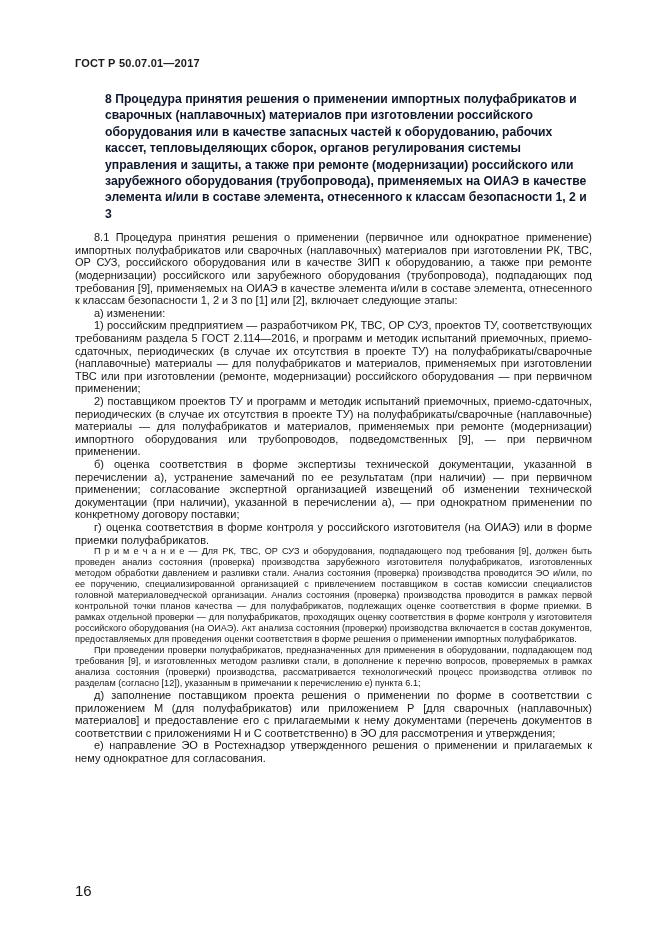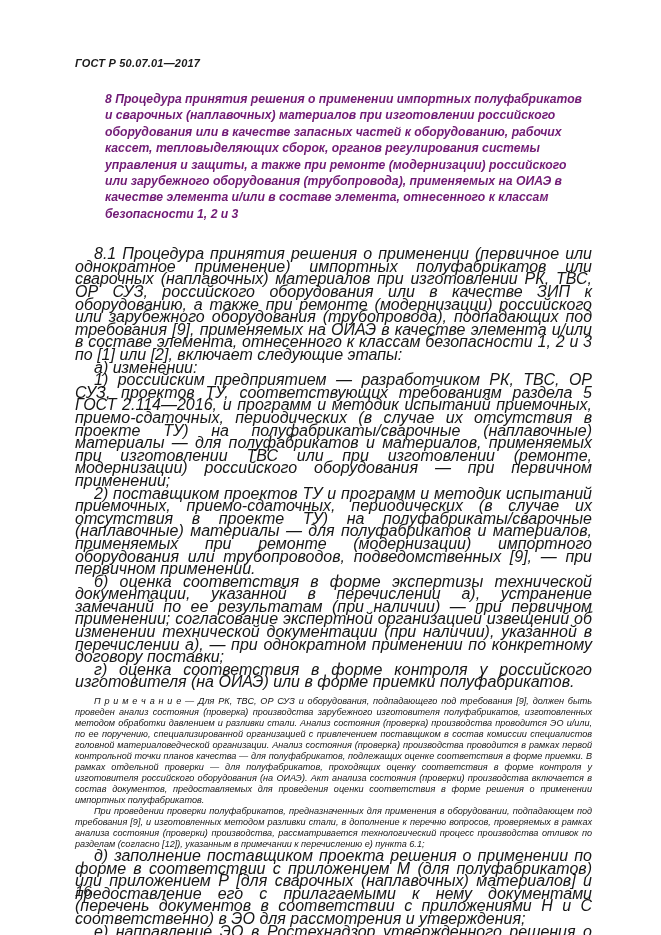--- a/index.html
+++ b/index.html
@@ -1,16 +1,16 @@
 <!DOCTYPE html>
 <html lang="ru"><head>
 <meta charset="utf-8">
 <title>ГОСТ Р 50.07.01—2017 — страница 16</title>
 <style>
-  * { margin: 0; padding: 0; box-sizing: border-box; font-style: italic; }
+  * { margin: 0; padding: 0; box-sizing: border-box; }
   html, body { background: #ffffff; }
   .page {
     position: relative;
     width: 661px;
     height: 935px;
     background: #ffffff;
     font-family: "Liberation Sans", sans-serif;
     color: #161616;
     overflow: hidden;
   }
@@ -20,40 +20,40 @@
     top: 57px;
     width: 517px;
   }
   .doc-header {
     font-size: 11px;
     font-weight: bold;
     letter-spacing: 0.2px;
     color: #1a1a1a;
   }
   .section-heading {
-    margin: 22px 0 26px 30px;
+    margin: 22px 0 9px 30px;
     font-size: 12.2px;
     line-height: 16.4px;
     font-weight: bold;
     text-align: left;
-    color: #701a75;
+    color: #0f172a;
   }
   .para {
-    font-size: 16px;
+    font-size: 11px;
     line-height: 12.6px;
     text-align: justify;
     text-indent: 19px;
   }
   .note {
     font-size: 9.1px;
     line-height: 11px;
     text-align: justify;
     text-indent: 19px;
   }
-  .note-first { margin-top: 7px; }
+  .note-first { }
   .note-last  { }
   .page-number {
     position: absolute;
     left: 75px;
     top: 882px;
     font-size: 15px;
     color: #161616;
   }
 </style>
 </head>

